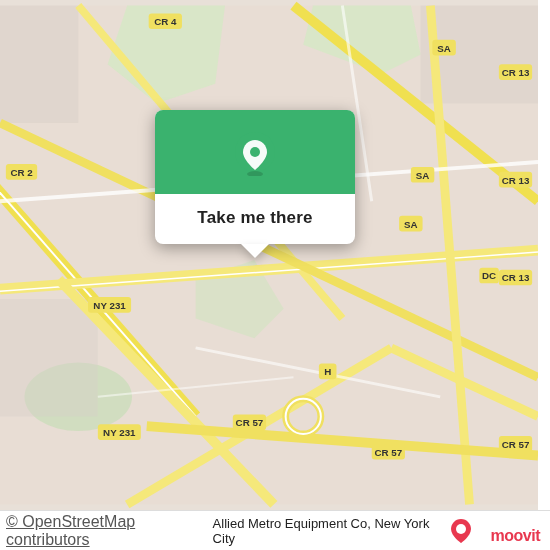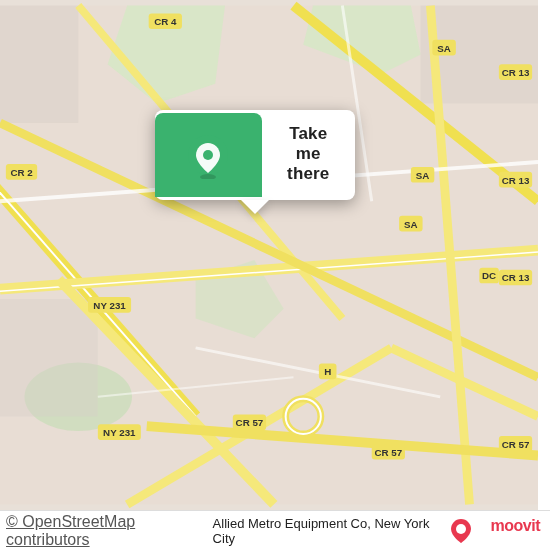--- a/index.html
+++ b/index.html
@@ -32,21 +32,21 @@
     
     #popup-card {
       position: absolute;
       top: 110px;
       left: 155px;
       width: 200px;
       background: white;
       border-radius: 8px;
       box-shadow: 0 4px 16px rgba(0,0,0,0.35);
       display: flex;
-      flex-direction: row;
+      flex-direction: column;
       align-items: center;
       overflow: visible;
       z-index: 10;
     }
 
     #popup-top {
       background: #3ab26e;
       width: 100%;
       border-radius: 8px 8px 0 0;
       display: flex;
@@ -115,21 +115,21 @@
     }
 
     #location-text {
       font-size: 13px;
       color: #222;
       font-weight: 400;
     }
 
     #moovit-logo {
       display: flex;
-      align-items: flex-start;
+      align-items: flex-end;
       gap: 16px;
     }
 
     #moovit-icon {
       width: 28px;
       height: 28px;
     }
 
     #moovit-text {
       font-size: 16px;

